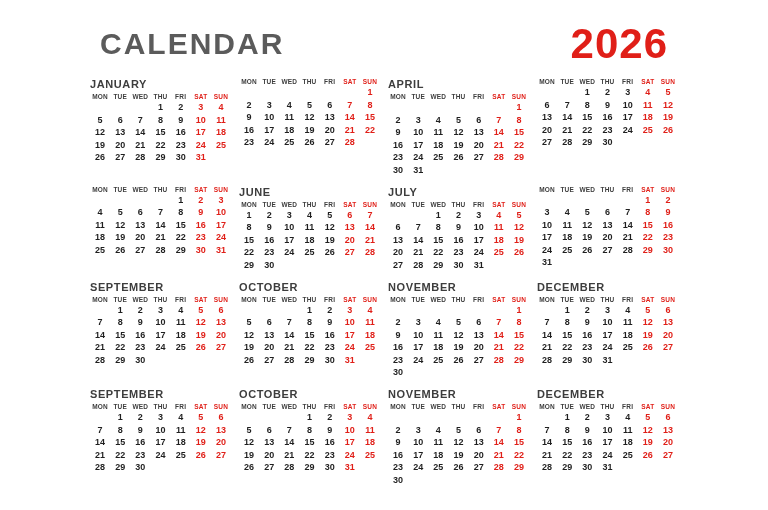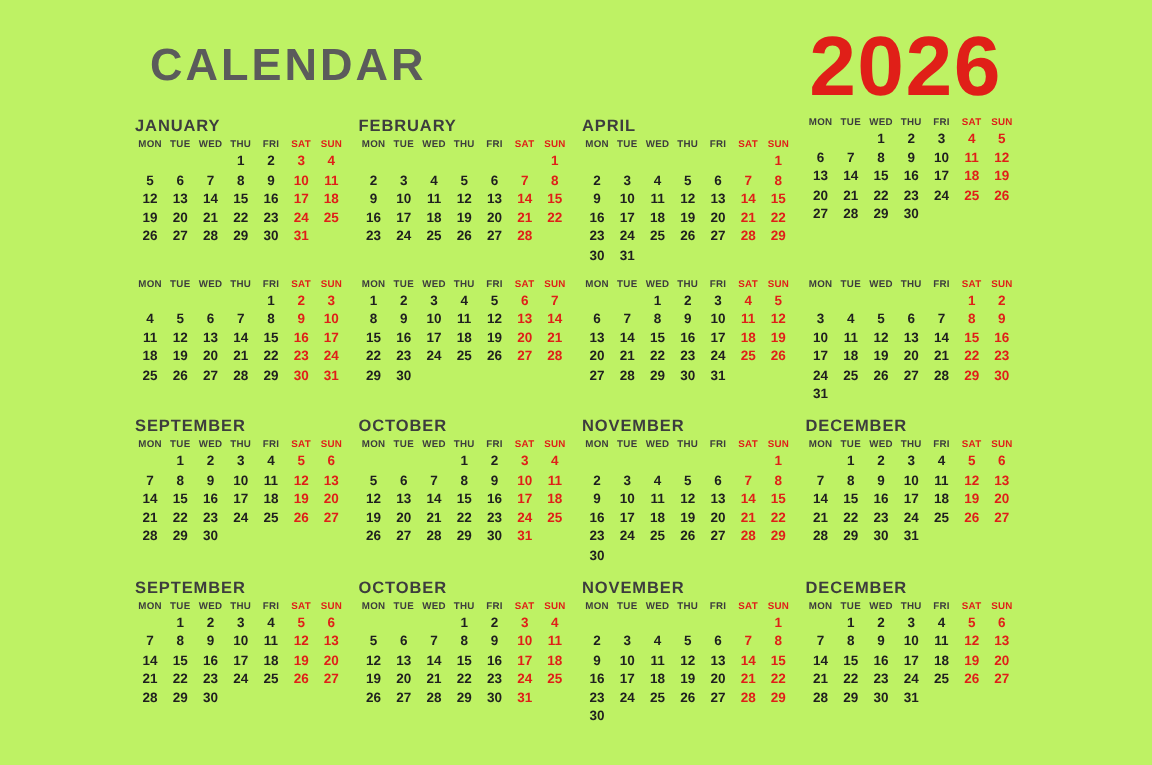--- a/index.html
+++ b/index.html
@@ -10,40 +10,40 @@
     width: 768px;
     height: 510px;
     background: #fdeecb;
     font-family: "Liberation Sans", sans-serif;
     overflow: hidden;
   }
   .page {
     position: relative;
     width: 768px;
     height: 510px;
-    background: #bef264;
+    background: #ffffff;
     box-sizing: border-box;
     padding: 18px 28px 0 28px;
   }
   .header {
     display: flex;
     align-items: center;
     justify-content: space-between;
     height: 52px;
     padding: 0 72px 0 72px;
     box-sizing: border-box;
   }
   .title {
     font-size: 30px;
     letter-spacing: 2px;
     color: #5b5b5b;
     font-weight: bold;
   }
   .year {
-    font-size: 56px;
+    font-size: 42px;
     color: #e01f18;
     font-weight: bold;
     letter-spacing: 1px;
     line-height: 44px;
   }
   .grid {
     display: grid;
     grid-template-columns: repeat(4, 1fr);
     column-gap: 8px;
     row-gap: 0px;
@@ -147,21 +147,20 @@
           <span class="we">25</span>
           <span>26</span>
           <span>27</span>
           <span>28</span>
           <span>29</span>
           <span>30</span>
           <span class="we">31</span>
         </div>
       </div>
       <div class="month">
-        <div class="month-name">FEBRUARY</div>
         <div class="dow">
           <span>MON</span>
           <span>TUE</span>
           <span>WED</span>
           <span>THU</span>
           <span>FRI</span>
           <span class="we">SAT</span>
           <span class="we">SUN</span>
         </div>
         <div class="days">
@@ -339,20 +338,21 @@
           <span>25</span>
           <span>26</span>
           <span>27</span>
           <span>28</span>
           <span>29</span>
           <span class="we">30</span>
           <span class="we">31</span>
         </div>
       </div>
       <div class="month">
+        <div class="month-name">JUNE</div>
         <div class="dow">
           <span>MON</span>
           <span>TUE</span>
           <span>WED</span>
           <span>THU</span>
           <span>FRI</span>
           <span class="we">SAT</span>
           <span class="we">SUN</span>
         </div>
         <div class="days">
@@ -382,20 +382,21 @@
           <span>24</span>
           <span>25</span>
           <span>26</span>
           <span class="we">27</span>
           <span class="we">28</span>
           <span>29</span>
           <span>30</span>
         </div>
       </div>
       <div class="month">
+        <div class="month-name">JULY</div>
         <div class="dow">
           <span>MON</span>
           <span>TUE</span>
           <span>WED</span>
           <span>THU</span>
           <span>FRI</span>
           <span class="we">SAT</span>
           <span class="we">SUN</span>
         </div>
         <div class="days">

